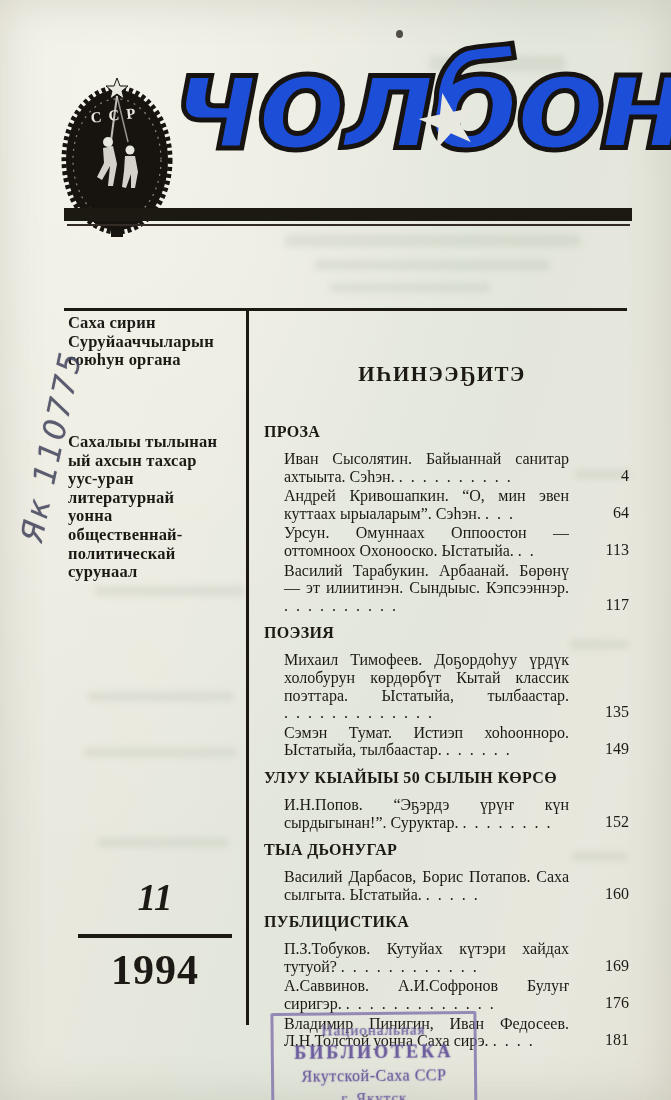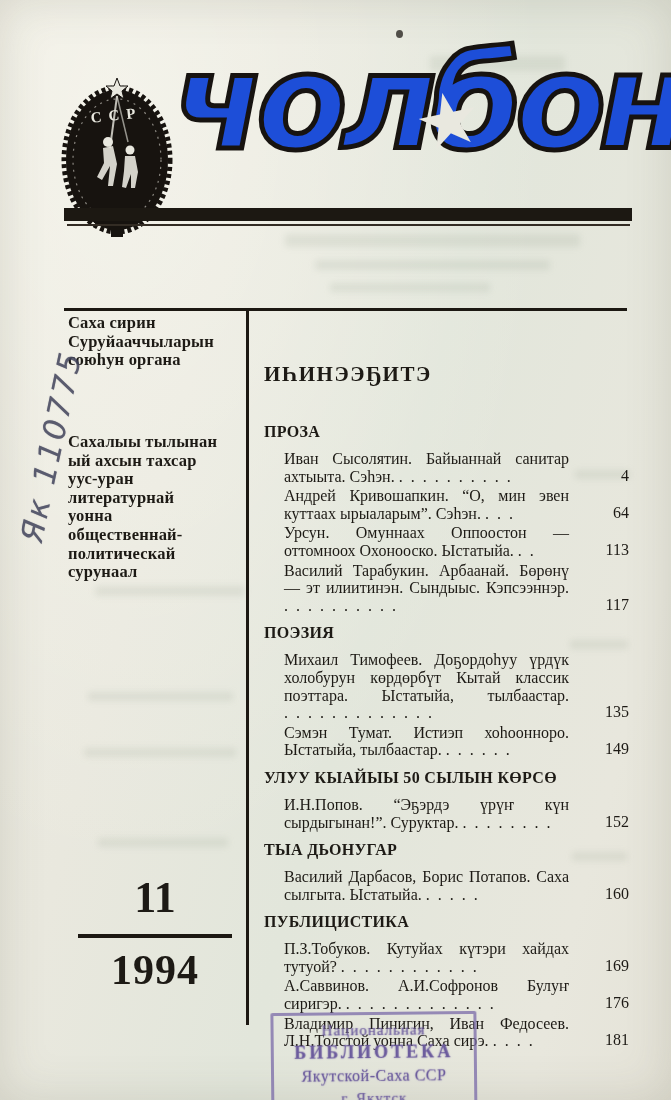--- a/index.html
+++ b/index.html
@@ -38,35 +38,35 @@
   .rule-vert{position:absolute;left:246px;top:308px;width:3px;height:717px;background:#1c1812;}
 
   
   .organ,.descr{
     position:absolute;left:68px;width:178px;font-weight:bold;
     font-size:16.5px;line-height:18.6px;white-space:pre-line;letter-spacing:.2px;
   }
   .organ{top:314px;}
   .descr{top:433px;}
   .issue{position:absolute;left:76px;top:872px;width:158px;text-align:center;}
-  .issue-no{font-size:44px;font-weight:bold;line-height:52px;}
+  .issue-no{font-size:37px;font-weight:bold;line-height:52px;font-style:italic;}
   .issue-line{height:4px;background:#1c1812;margin:10px 2px 7px;}
   .issue-year{font-size:42px;font-weight:bold;line-height:50px;letter-spacing:1px;}
 
   .handwriting{
     position:absolute;left:-64px;top:428px;width:230px;text-align:center;
     transform:rotate(-78deg);font-family:"DejaVu Sans",sans-serif;font-style:italic;
     font-size:31px;letter-spacing:3px;color:#40425a;opacity:.85;
     text-shadow:0 0 1px rgba(64,66,90,.5);
   }
 
   
   .toc{position:absolute;left:264px;top:340px;width:366px;}
   .toc-title{
-    font-weight:bold;font-size:21px;letter-spacing:1.5px;
+    text-align:center;font-weight:bold;font-size:21px;letter-spacing:1.5px;
     margin:22px 10px 36px 0;
   }
   .section-heading{
     font-weight:bold;font-size:16px;line-height:18px;
     letter-spacing:.3px;margin:10px 0 9px;
   }
   .entry{
     position:relative;margin:2px 1px 2px 20px;width:345px;
     padding-right:60px;box-sizing:border-box;
     font-size:16px;line-height:17.6px;text-align:justify;

